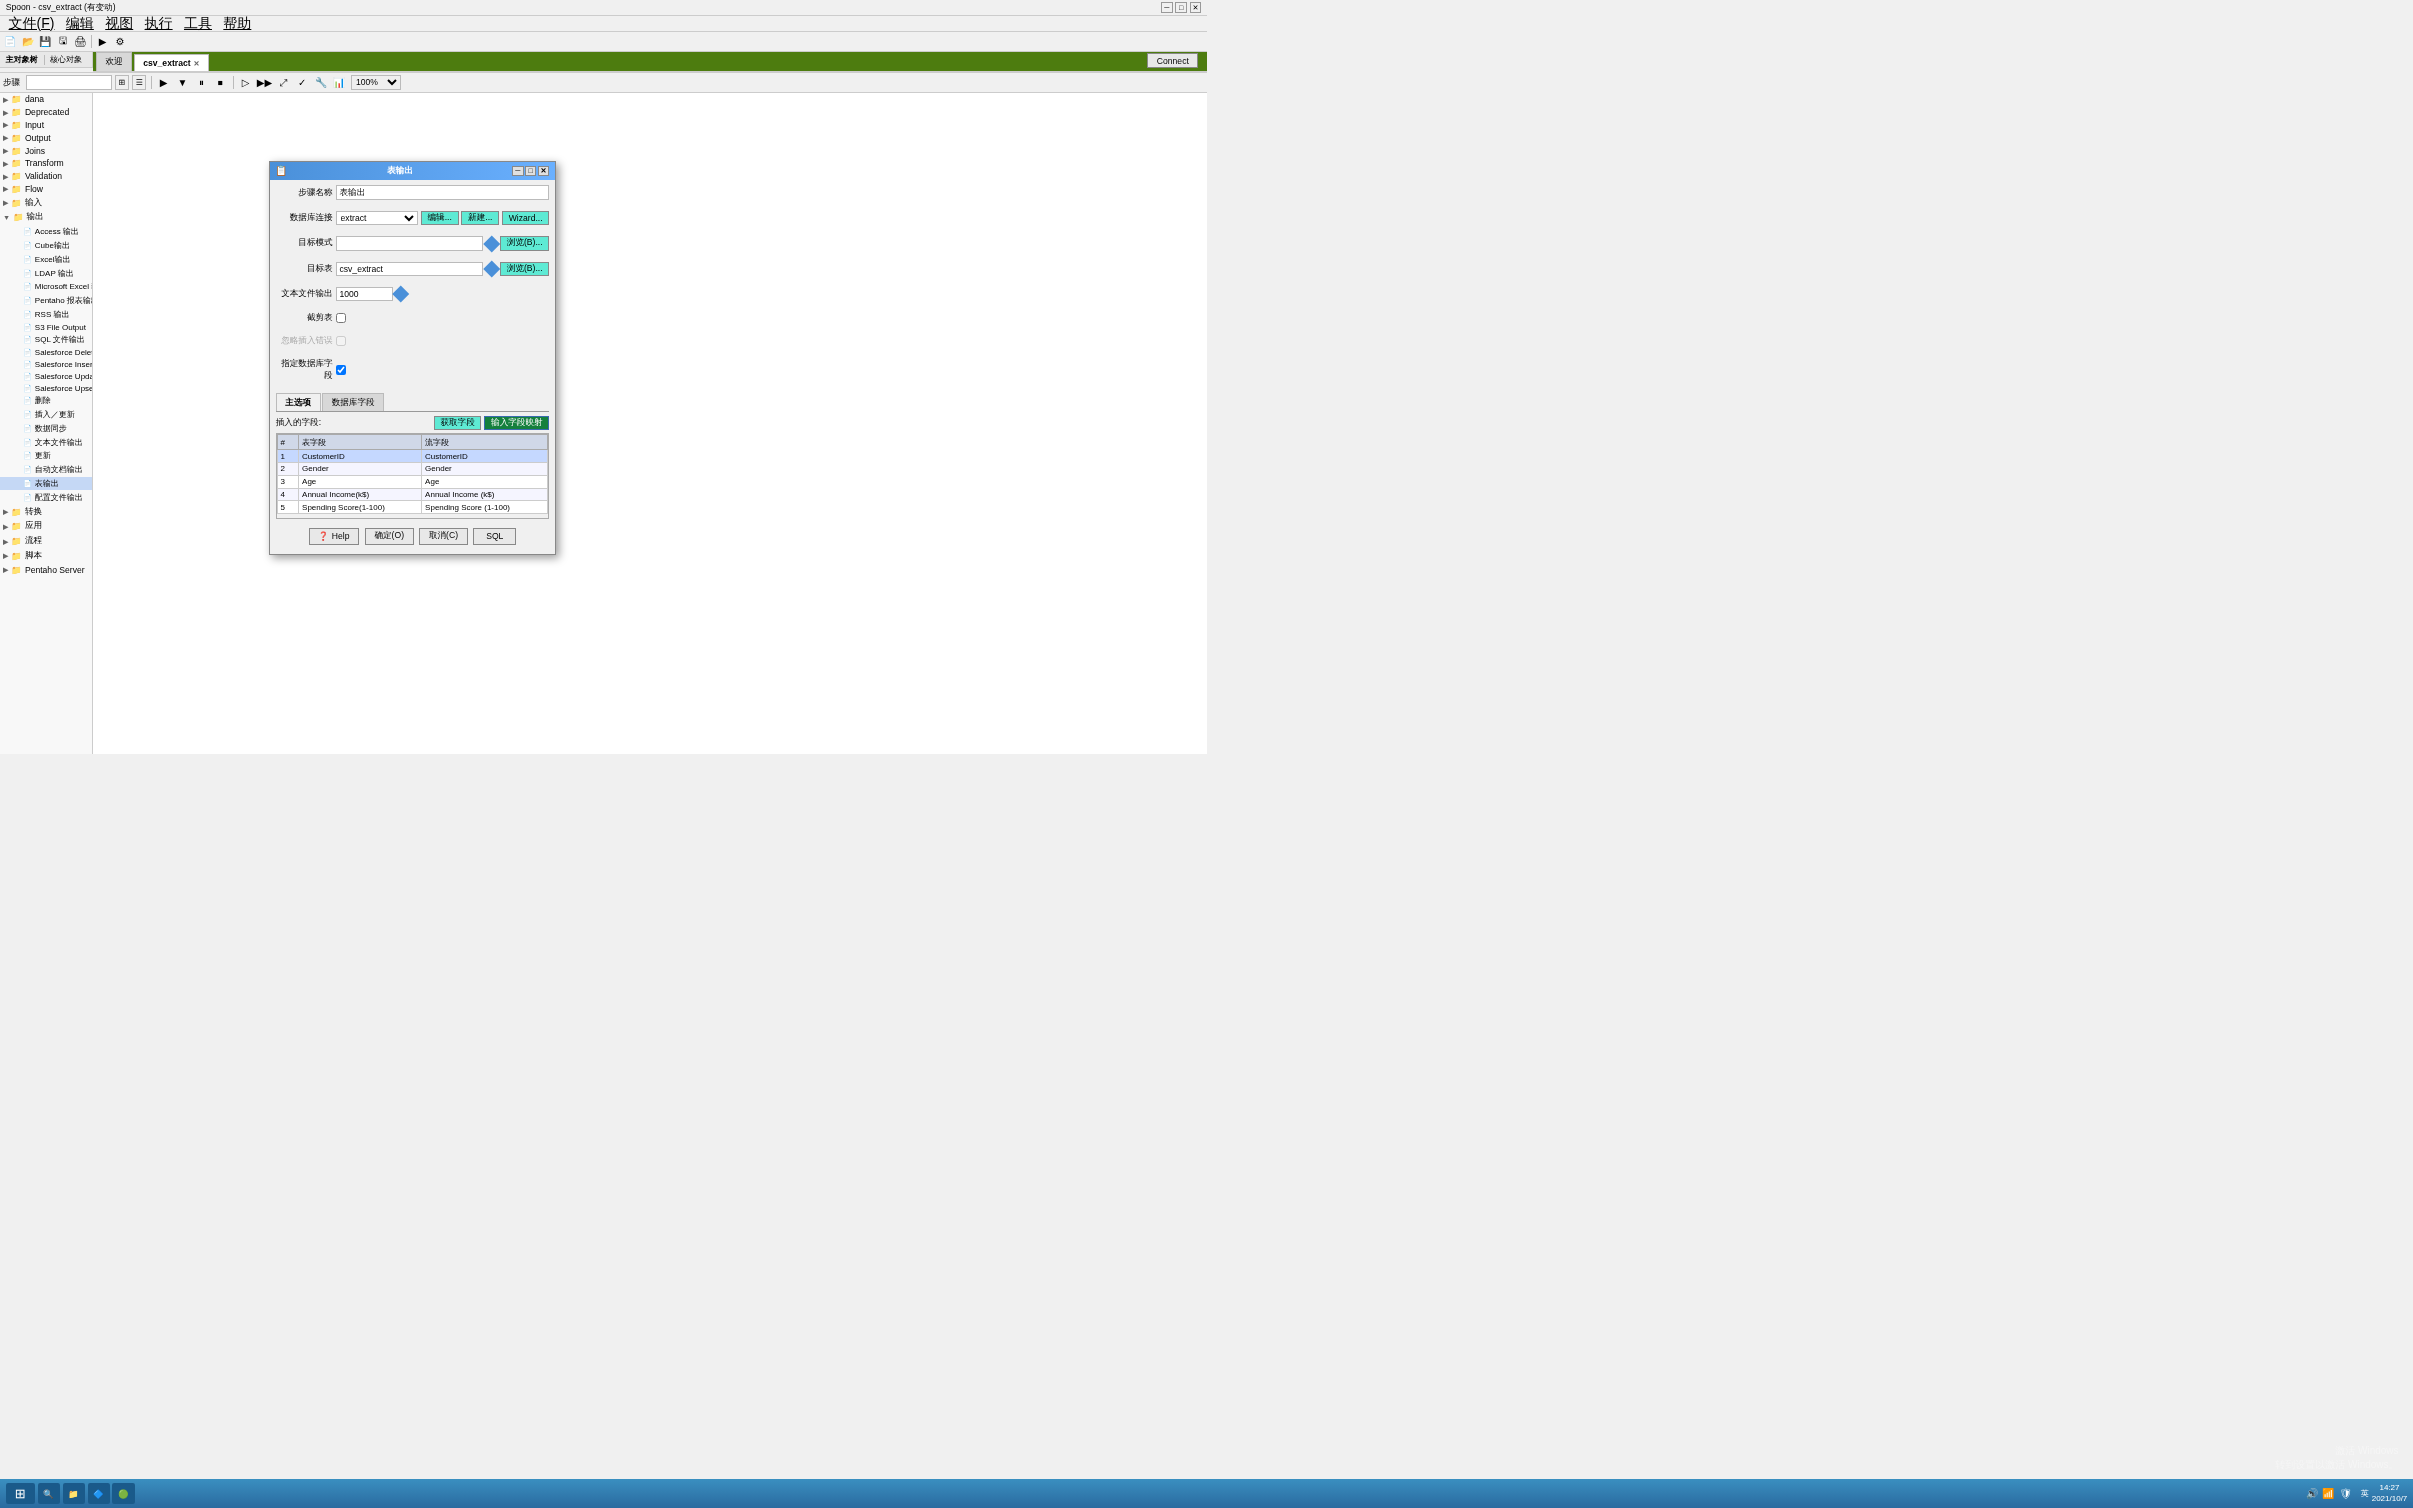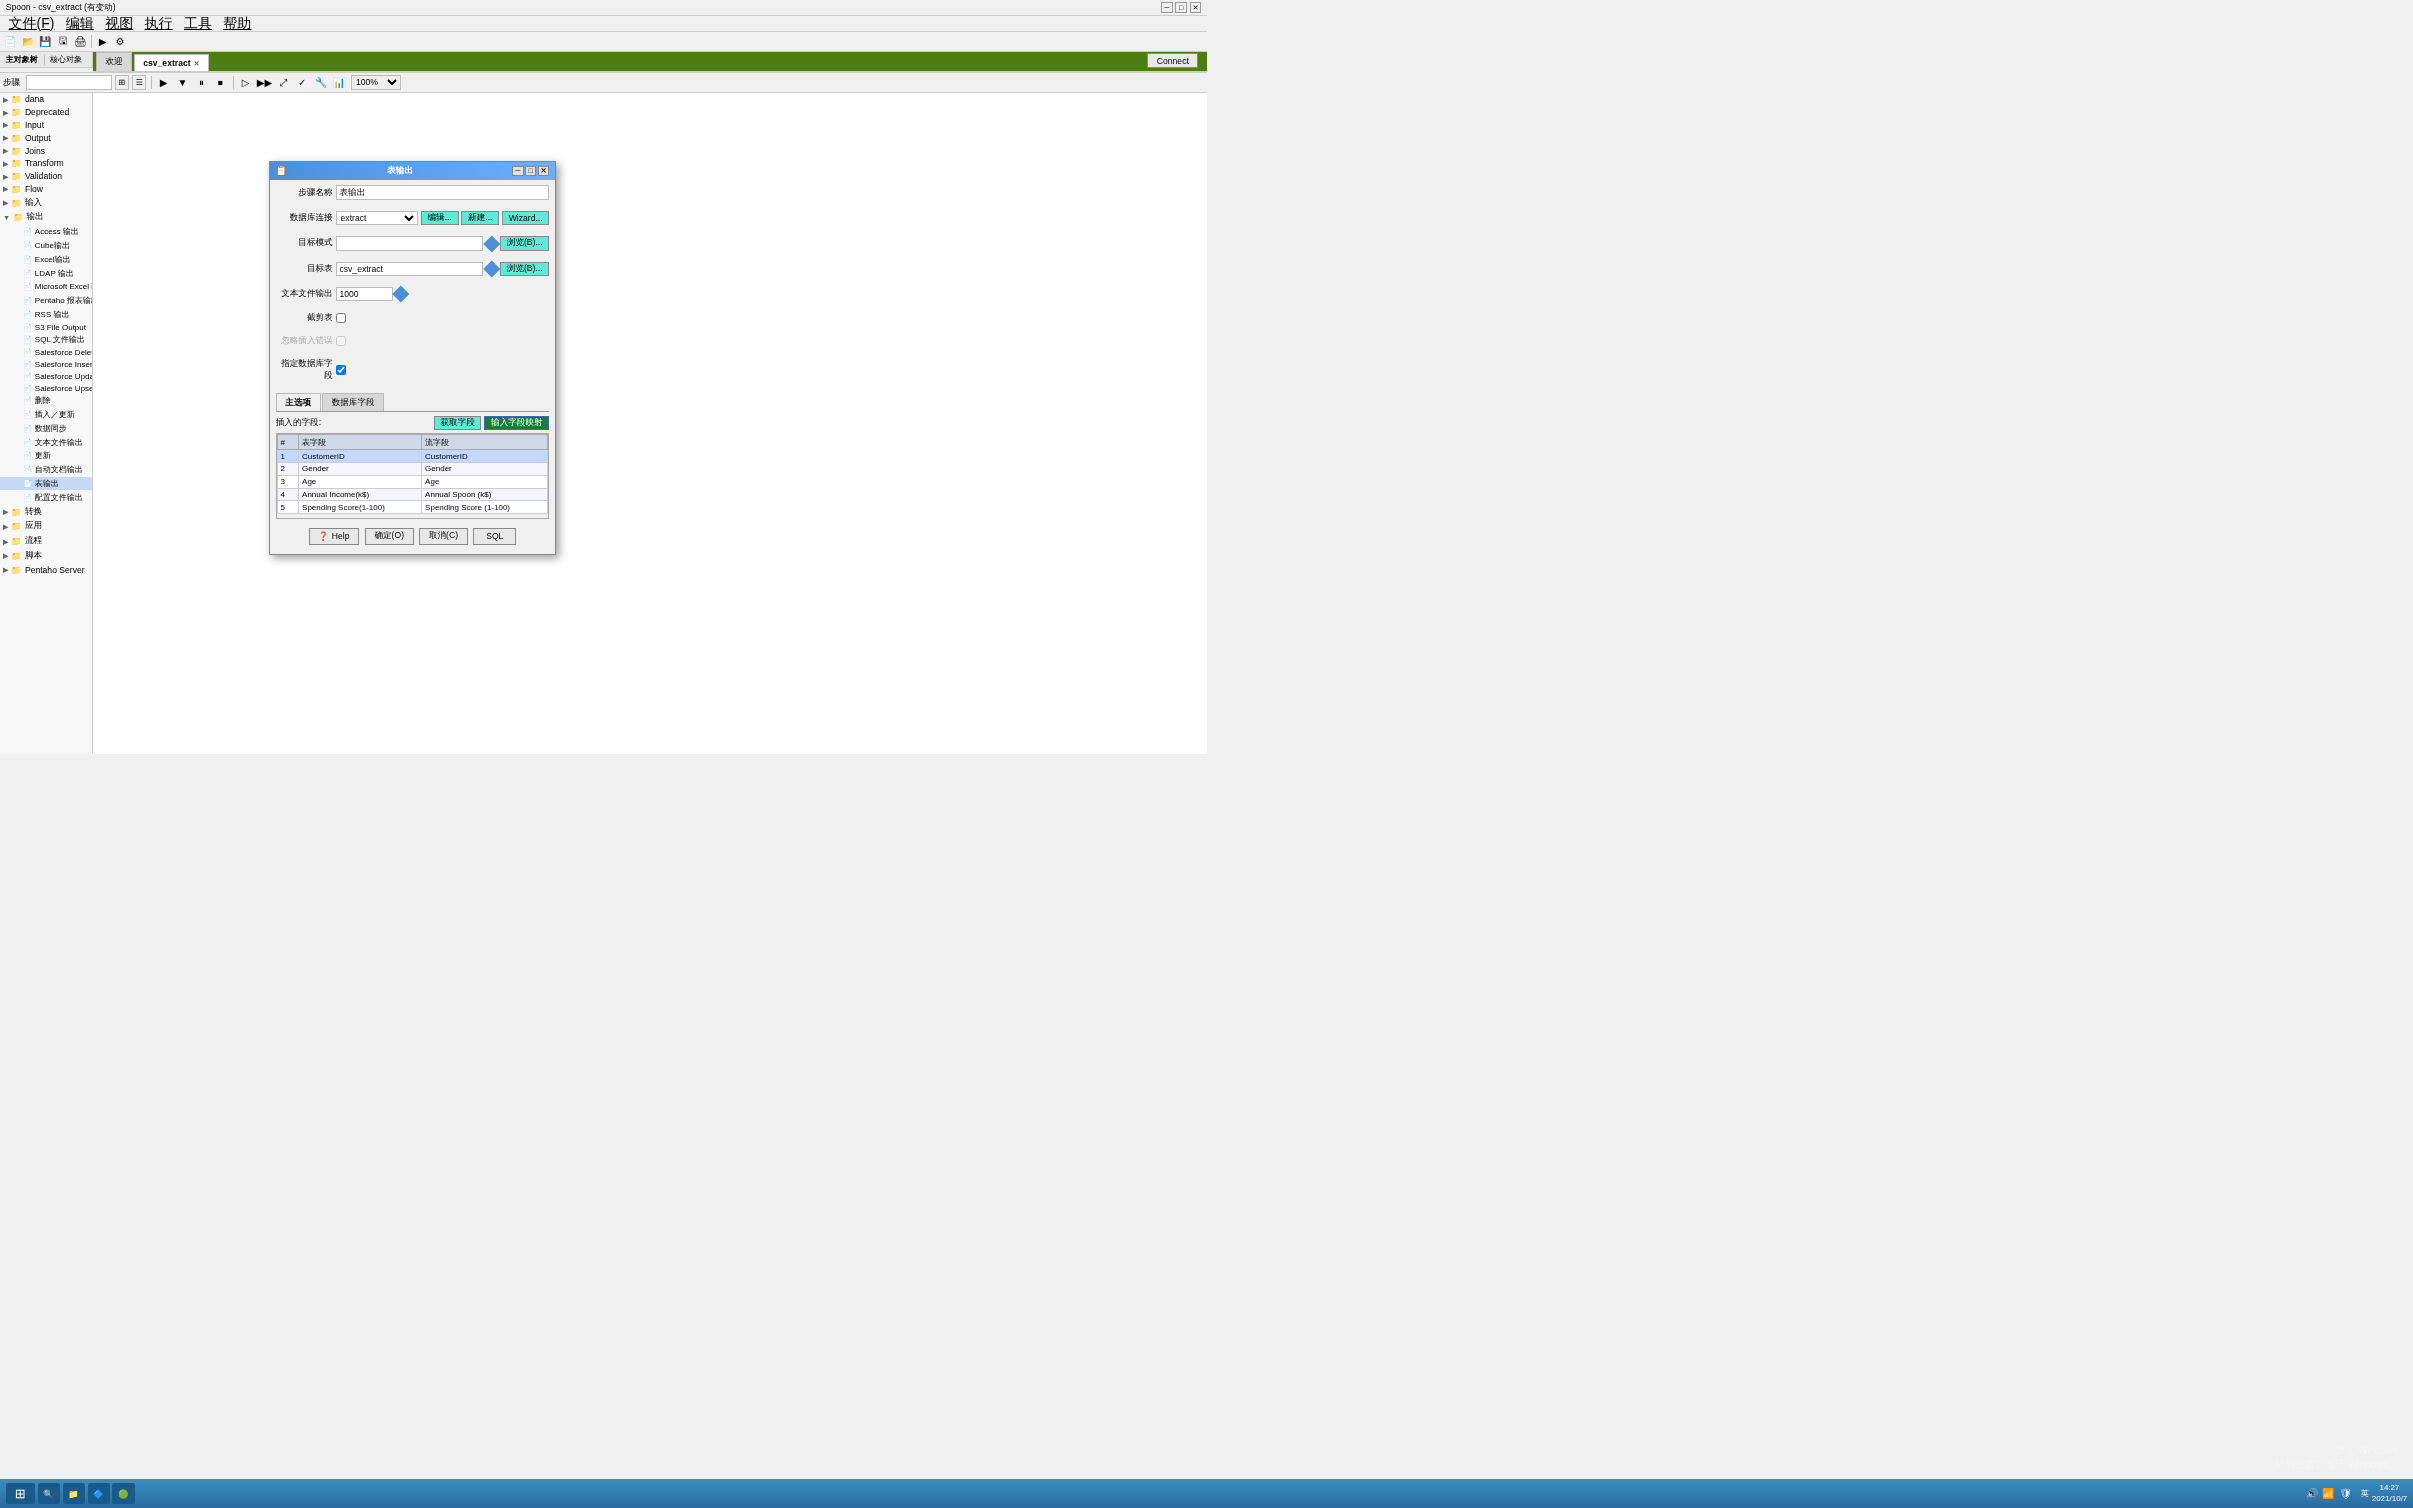--- a/index.html
+++ b/index.html
@@ -817,21 +817,21 @@
     <td>Gender</td>
   </tr>
                     <tr>
     <td>3</td>
     <td>Age</td>
     <td>Age</td>
   </tr>
                     <tr>
     <td>4</td>
     <td>Annual Income(k$)</td>
-    <td>Annual Spoon (k$)</td>
+    <td>Annual Income (k$)</td>
   </tr>
                     <tr>
     <td>5</td>
     <td>Spending Score(1-100)</td>
     <td>Spending Score (1-100)</td>
   </tr>
                   </tbody>
               </table>
             </div>
           </div>

